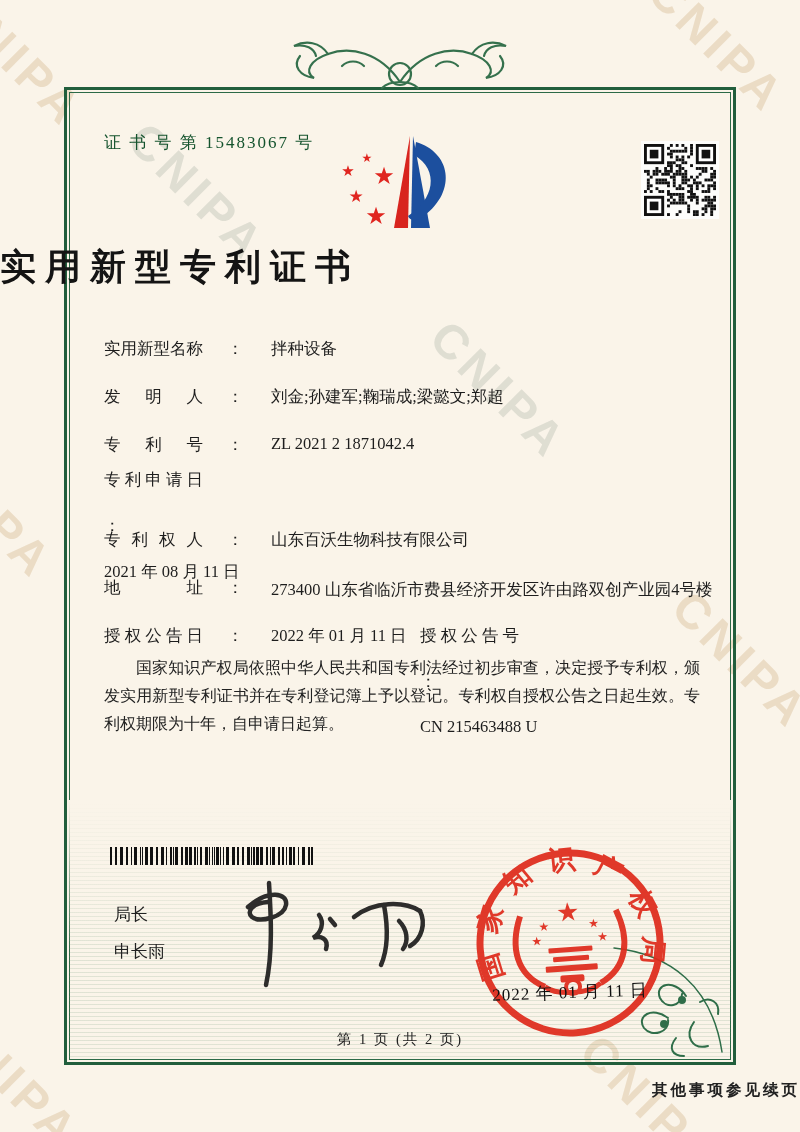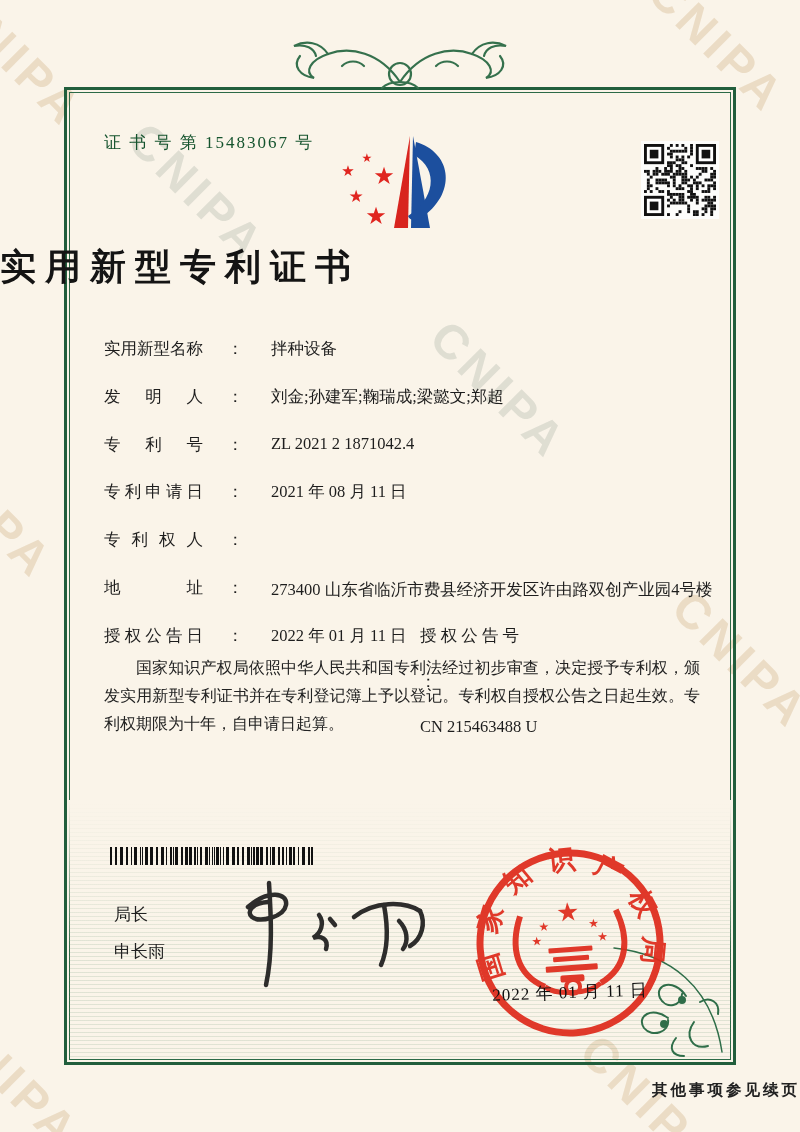--- a/index.html
+++ b/index.html
@@ -349,28 +349,29 @@
   <div class="frow" style="top:386px;">
     <span class="flabel">发明人</span>
       <span class="fcolon">：</span>
       <span class="fvalue">刘金;孙建军;鞠瑞成;梁懿文;郑超</span>
   </div>
   <div class="frow" style="top:434px;">
     <span class="flabel">专利号</span>
       <span class="fcolon">：</span>
       <span class="fvalue">ZL 2021 2 1871042.4</span>
   </div>
-  <div class="frow" style="top:481px;">
+  <div class="frow" style="top:469px;flex-direction:column;">
     <span class="flabel">专利申请日</span>
       <span class="fcolon">：</span>
       <span class="fvalue">2021 年 08 月 11 日</span>
   </div>
   <div class="frow" style="top:529px;">
     <span class="flabel">专利权人</span>
       <span class="fcolon">：</span>
+      <span class="fvalue">山东百沃生物科技有限公司</span>
   </div>
   <div class="frow" style="top:577px;">
     <span class="flabel">地址</span>
       <span class="fcolon">：</span>
       <span class="fvalue wrap">273400 山东省临沂市费县经济开发区许由路双创产业园4号楼</span>
   </div>
   <div class="frow" style="top:625px;">
     <span class="flabel">授权公告日</span>
       <span class="fcolon">：</span>
       <span class="fvalue">2022 年 01 月 11 日</span>
@@ -476,15 +477,16 @@
         <rect x="84" y="115" width="36" height="5" rx="1" stroke="none"></rect>
         <rect x="76" y="124" width="52" height="6" rx="1" stroke="none"></rect>
         <rect x="90" y="134" width="24" height="7" rx="2" stroke="none"></rect>
         <circle cx="102" cy="146" r="7" fill="none" stroke-width="4"></circle>
         <path d="M74 144 C86 154 118 154 130 144" fill="none" stroke-width="5"></path>
       </g>
     </g>
   </svg>
   <div class="seal-date">2022 年 01 月 11 日</div>
 
+  <div class="page-ind">第 1 页 (共 2 页)</div>
   <div class="cont-note">其他事项参见续页</div>
 
 </div>
 
 </body></html>

